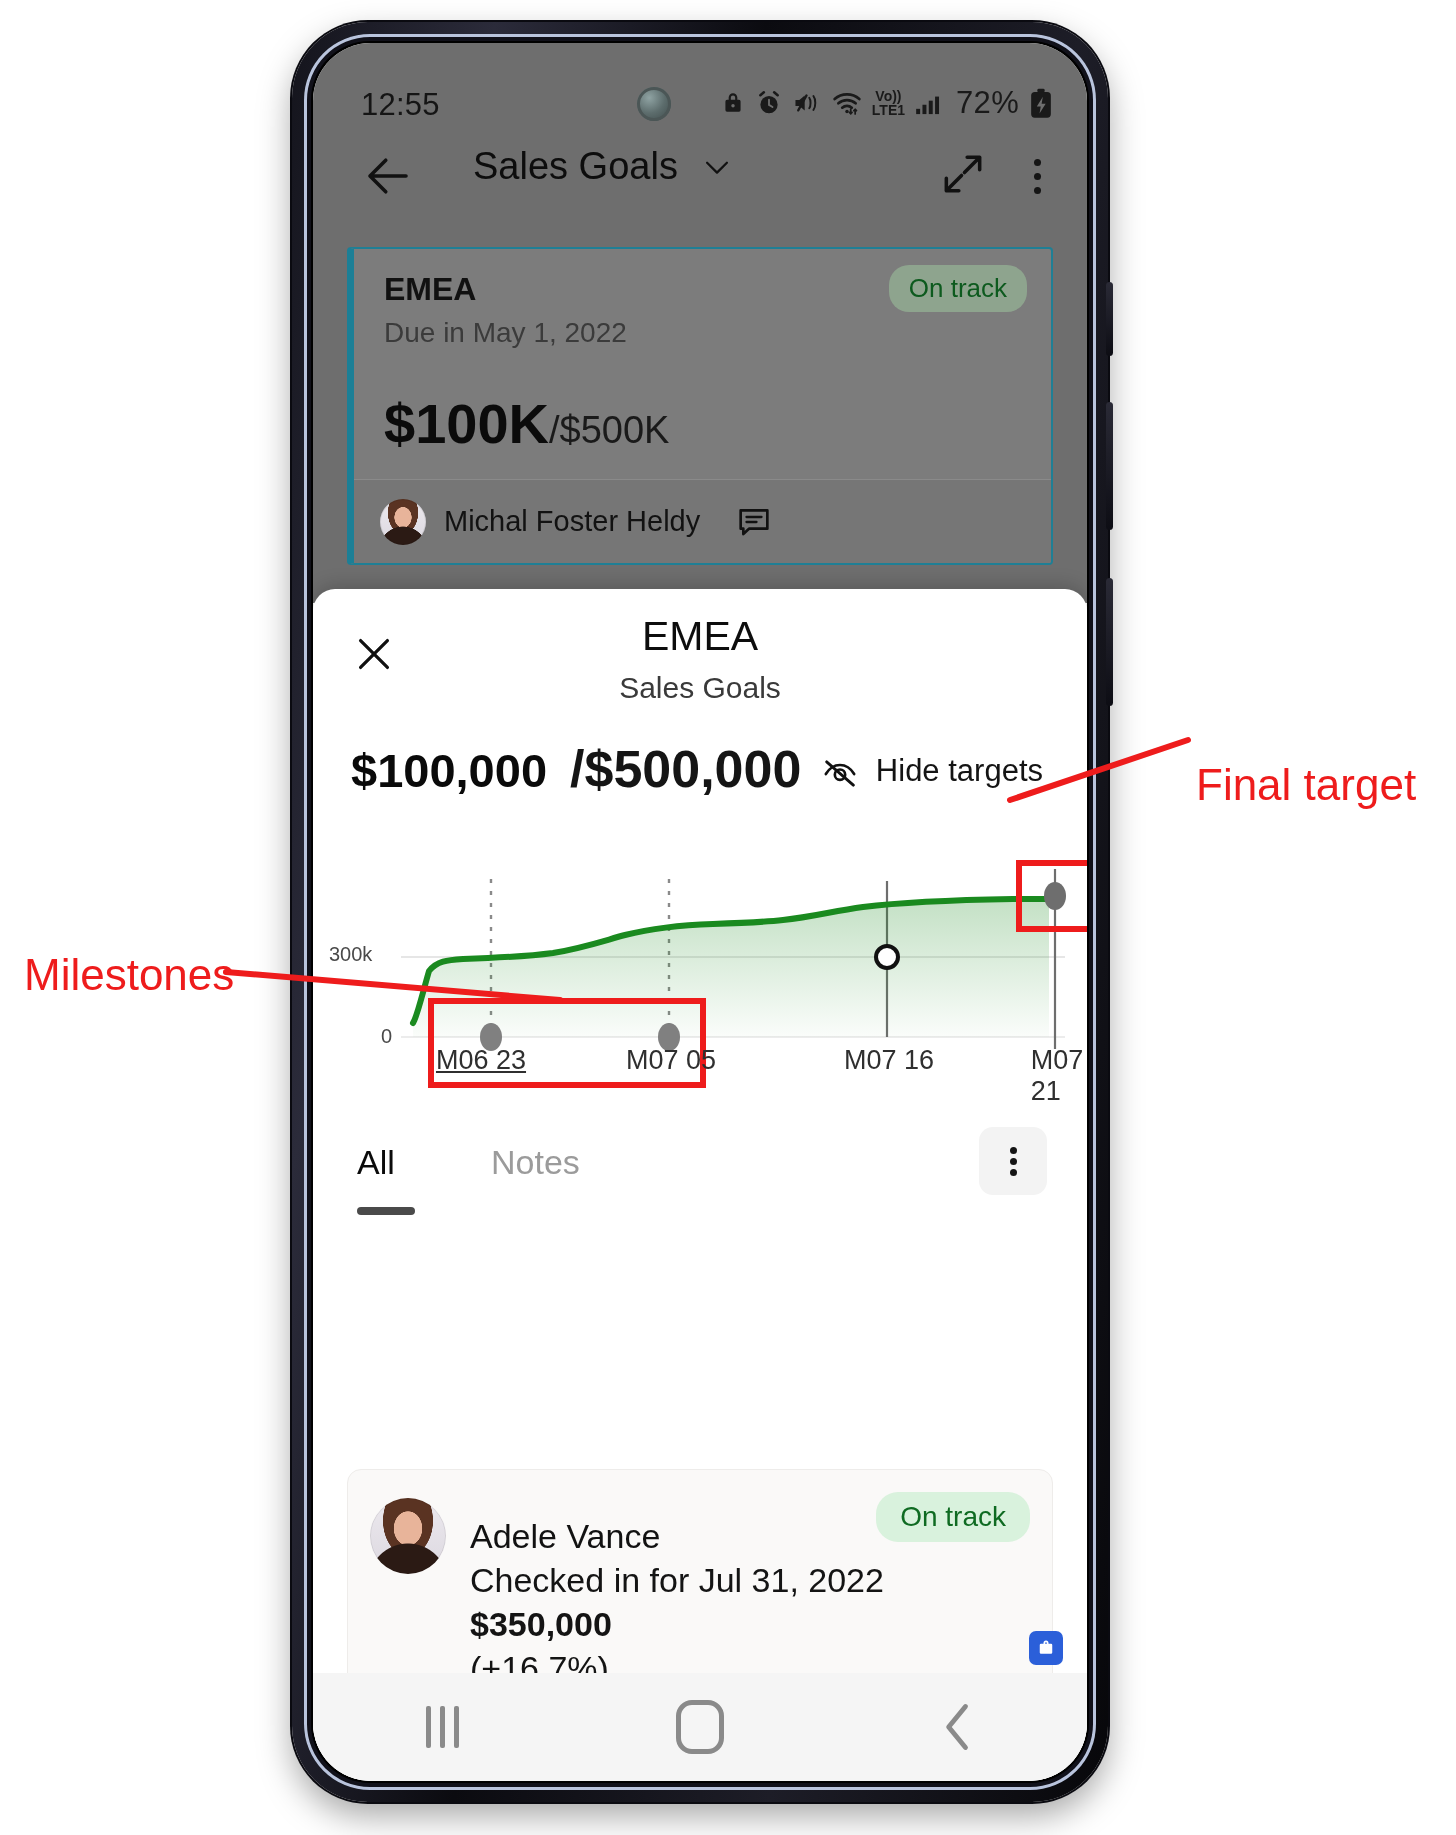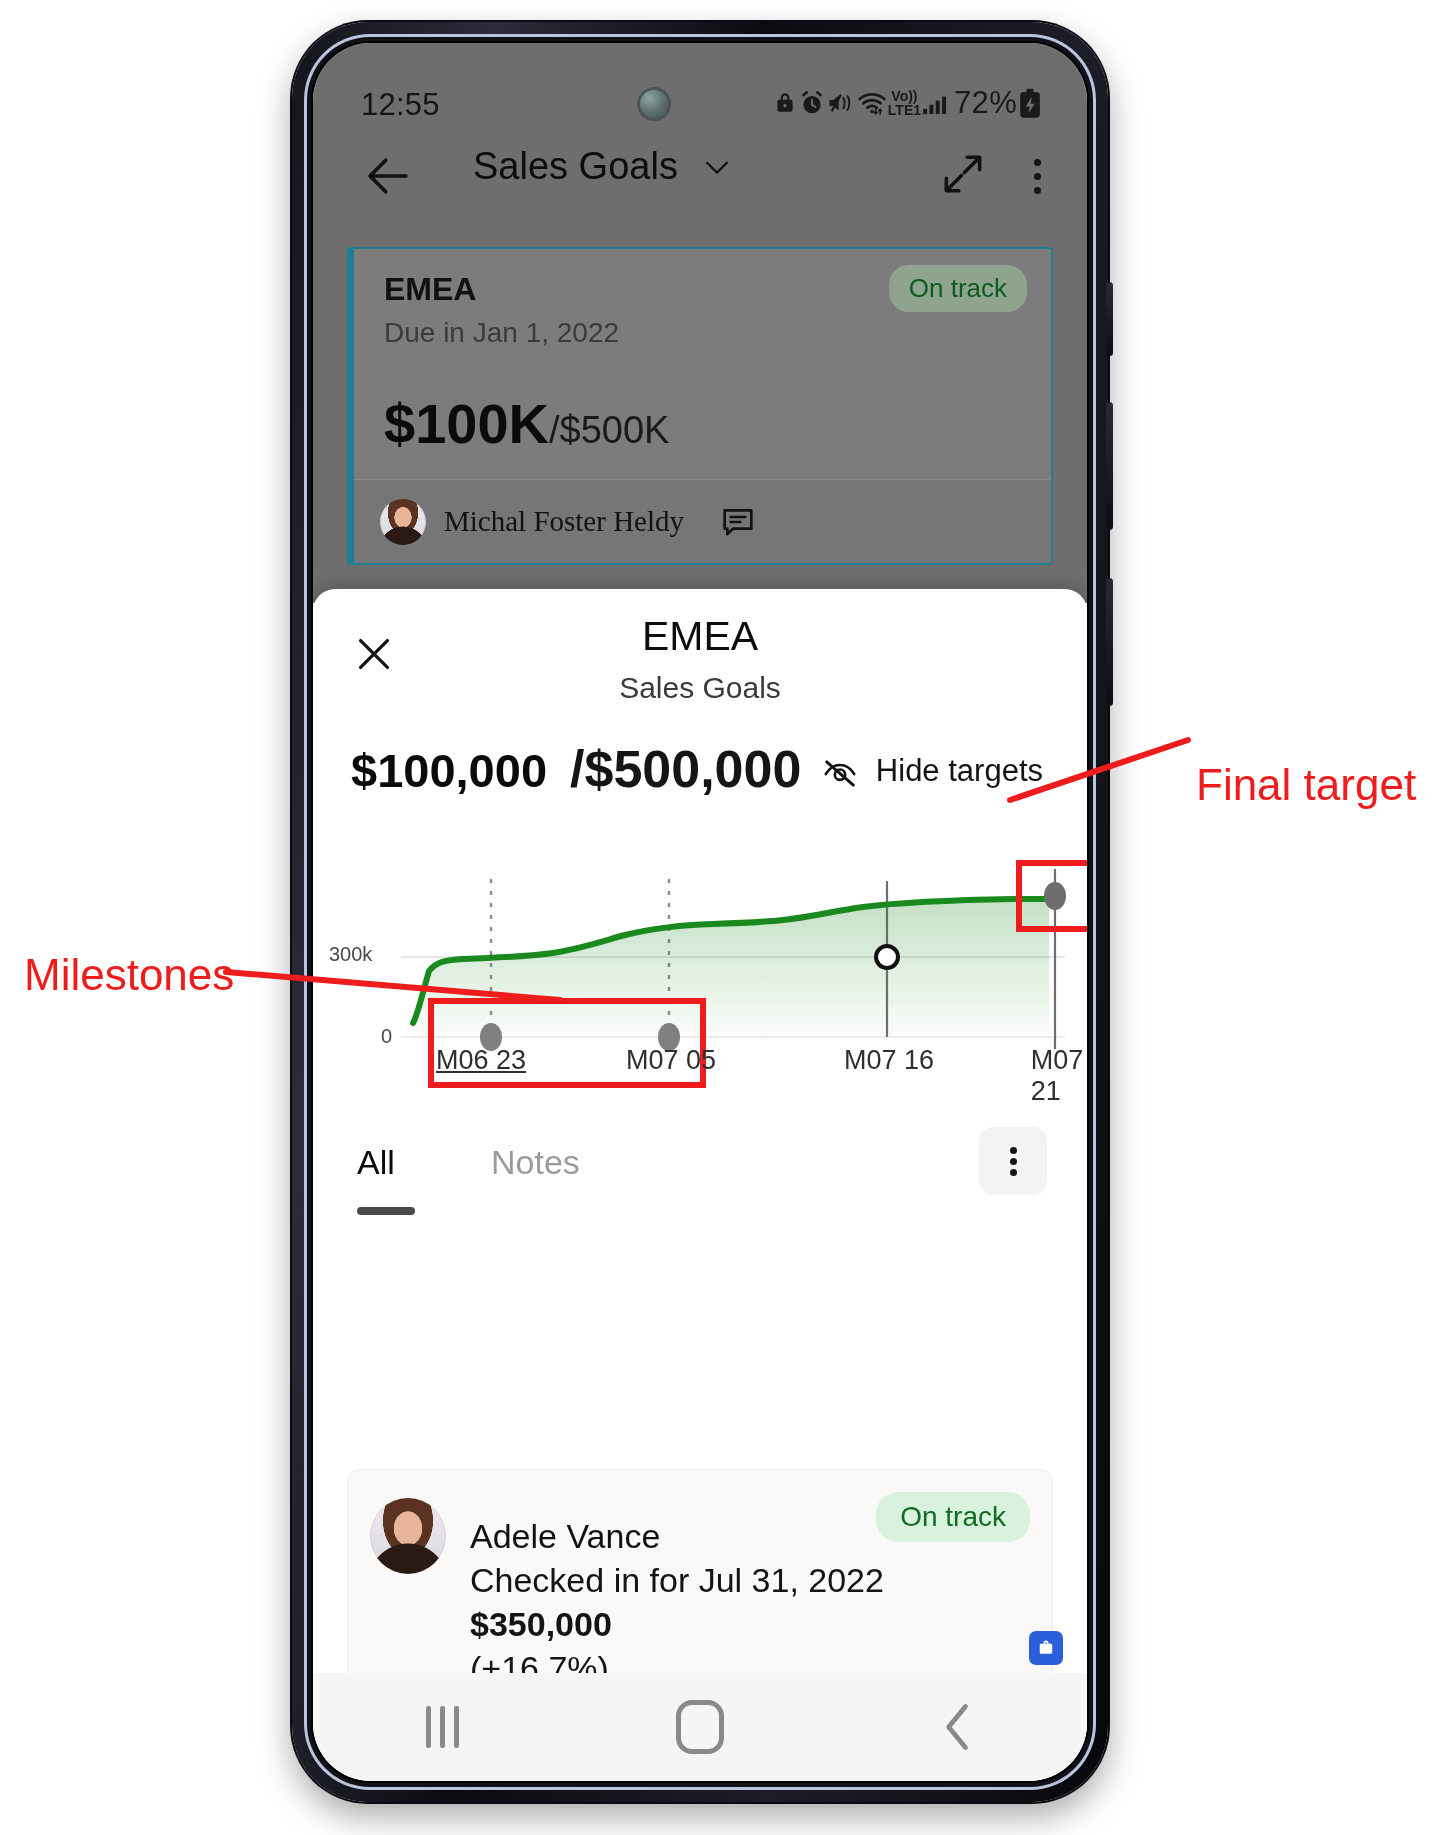--- a/index.html
+++ b/index.html
@@ -53,22 +53,22 @@
     position:absolute; left:48px; top:44px;
     font-size:31px; letter-spacing:.2px; color:#151515;
   }
   .sb-camera {
     position:absolute; left:324px; top:44px;
     width:34px; height:34px; border-radius:50%;
     background: radial-gradient(circle at 36% 32%, #8fa3a3 0%, #5d6d6d 48%, #3b4747 100%);
     box-shadow: inset 0 0 0 3px #4b5656;
   }
   .sb-icons {
-    position:absolute; right:44px; top:38px;
-    display:flex; align-items:center; gap:0; height:44px;
+    position:absolute; right:33px; top:38px;
+    display:flex; align-items:center; gap:9px; height:44px;
   }
   .sb-icons svg { display:block; }
   .sb-pct { font-size:31px; color:#1a1a1a; margin-left:3px; letter-spacing:.3px;}
   .sb-vo { font-size:14px; font-weight:bold; line-height:1.0; color:#1a1a1a; text-align:center; }
 
   .appbar { position:absolute; left:0; top:78px; right:0; height:112px; }
   .appbar-back { position:absolute; left:48px; top:28px; }
   .appbar-title {
     position:absolute; left:160px; top:24px;
     font-size:38px; color:#0d0d0d;
@@ -89,21 +89,21 @@
   .gc-badge {
     position:absolute; right:24px; top:16px;
     background:#8ea48e; color:#0d5a1e; border-radius:20px;
     padding:8px 20px; font-size:26px;
   }
   .gc-amount { position:absolute; left:30px; top:142px; font-size:56px; font-weight:bold; color:#0b0b0b; }
   .gc-amount span.small { font-size:38px; font-weight:normal; color:#1a1a1a; }
   .gc-foot {
     position:absolute; left:0; right:0; bottom:0; height:84px;
     background:#767676; border-top:1px solid #8a8a8a;
-    display:flex; align-items:center; gap:18px; padding-left:26px;font-family:Liberation Serif, serif;
+    display:flex; align-items:center; gap:18px; padding-left:26px;
   }
   .gc-foot .avatar { width:46px; height:46px; border-radius:50%; }
   .gc-foot .nm { font-size:29px; color:#121212; }
 
   .avatar {
     border-radius:50%;
     background:
       radial-gradient(circle at 50% 112%, #2b1a14 0 42%, rgba(0,0,0,0) 43%),
       radial-gradient(ellipse at 50% 40%, #e8b49a 0 26%, rgba(0,0,0,0) 27%),
       radial-gradient(ellipse at 50% 30%, #5a3322 0 46%, rgba(0,0,0,0) 47%),
@@ -278,21 +278,21 @@
               <div class="kebab">
                 <i></i>
                 <i></i>
                 <i></i>
               </div>
             </div>
           </div>
 
           <div class="goal-card">
             <div class="gc-title">EMEA</div>
-            <div class="gc-due">Due in Jan 1, 2022</div>
+            <div class="gc-due">Due in May 1, 2022</div>
             <div class="gc-badge">On track</div>
             <div class="gc-amount">
               <span>$100K</span><span class="small">/$500K</span>
             </div>
             <div class="gc-foot">
               <div class="avatar"></div>
               <div class="nm">Michal Foster Heldy</div>
               <svg width="40" height="40" viewBox="0 0 24 24" style="margin-left:16px;">
                 <path d="M4 5h16v11H9l-3.4 3.2V16H4z" stroke="#111" stroke-width="1.6" fill="none" stroke-linejoin="round"></path>
                 <path d="M7.5 9h9M7.5 12h6" stroke="#111" stroke-width="1.4" stroke-linecap="round"></path>

